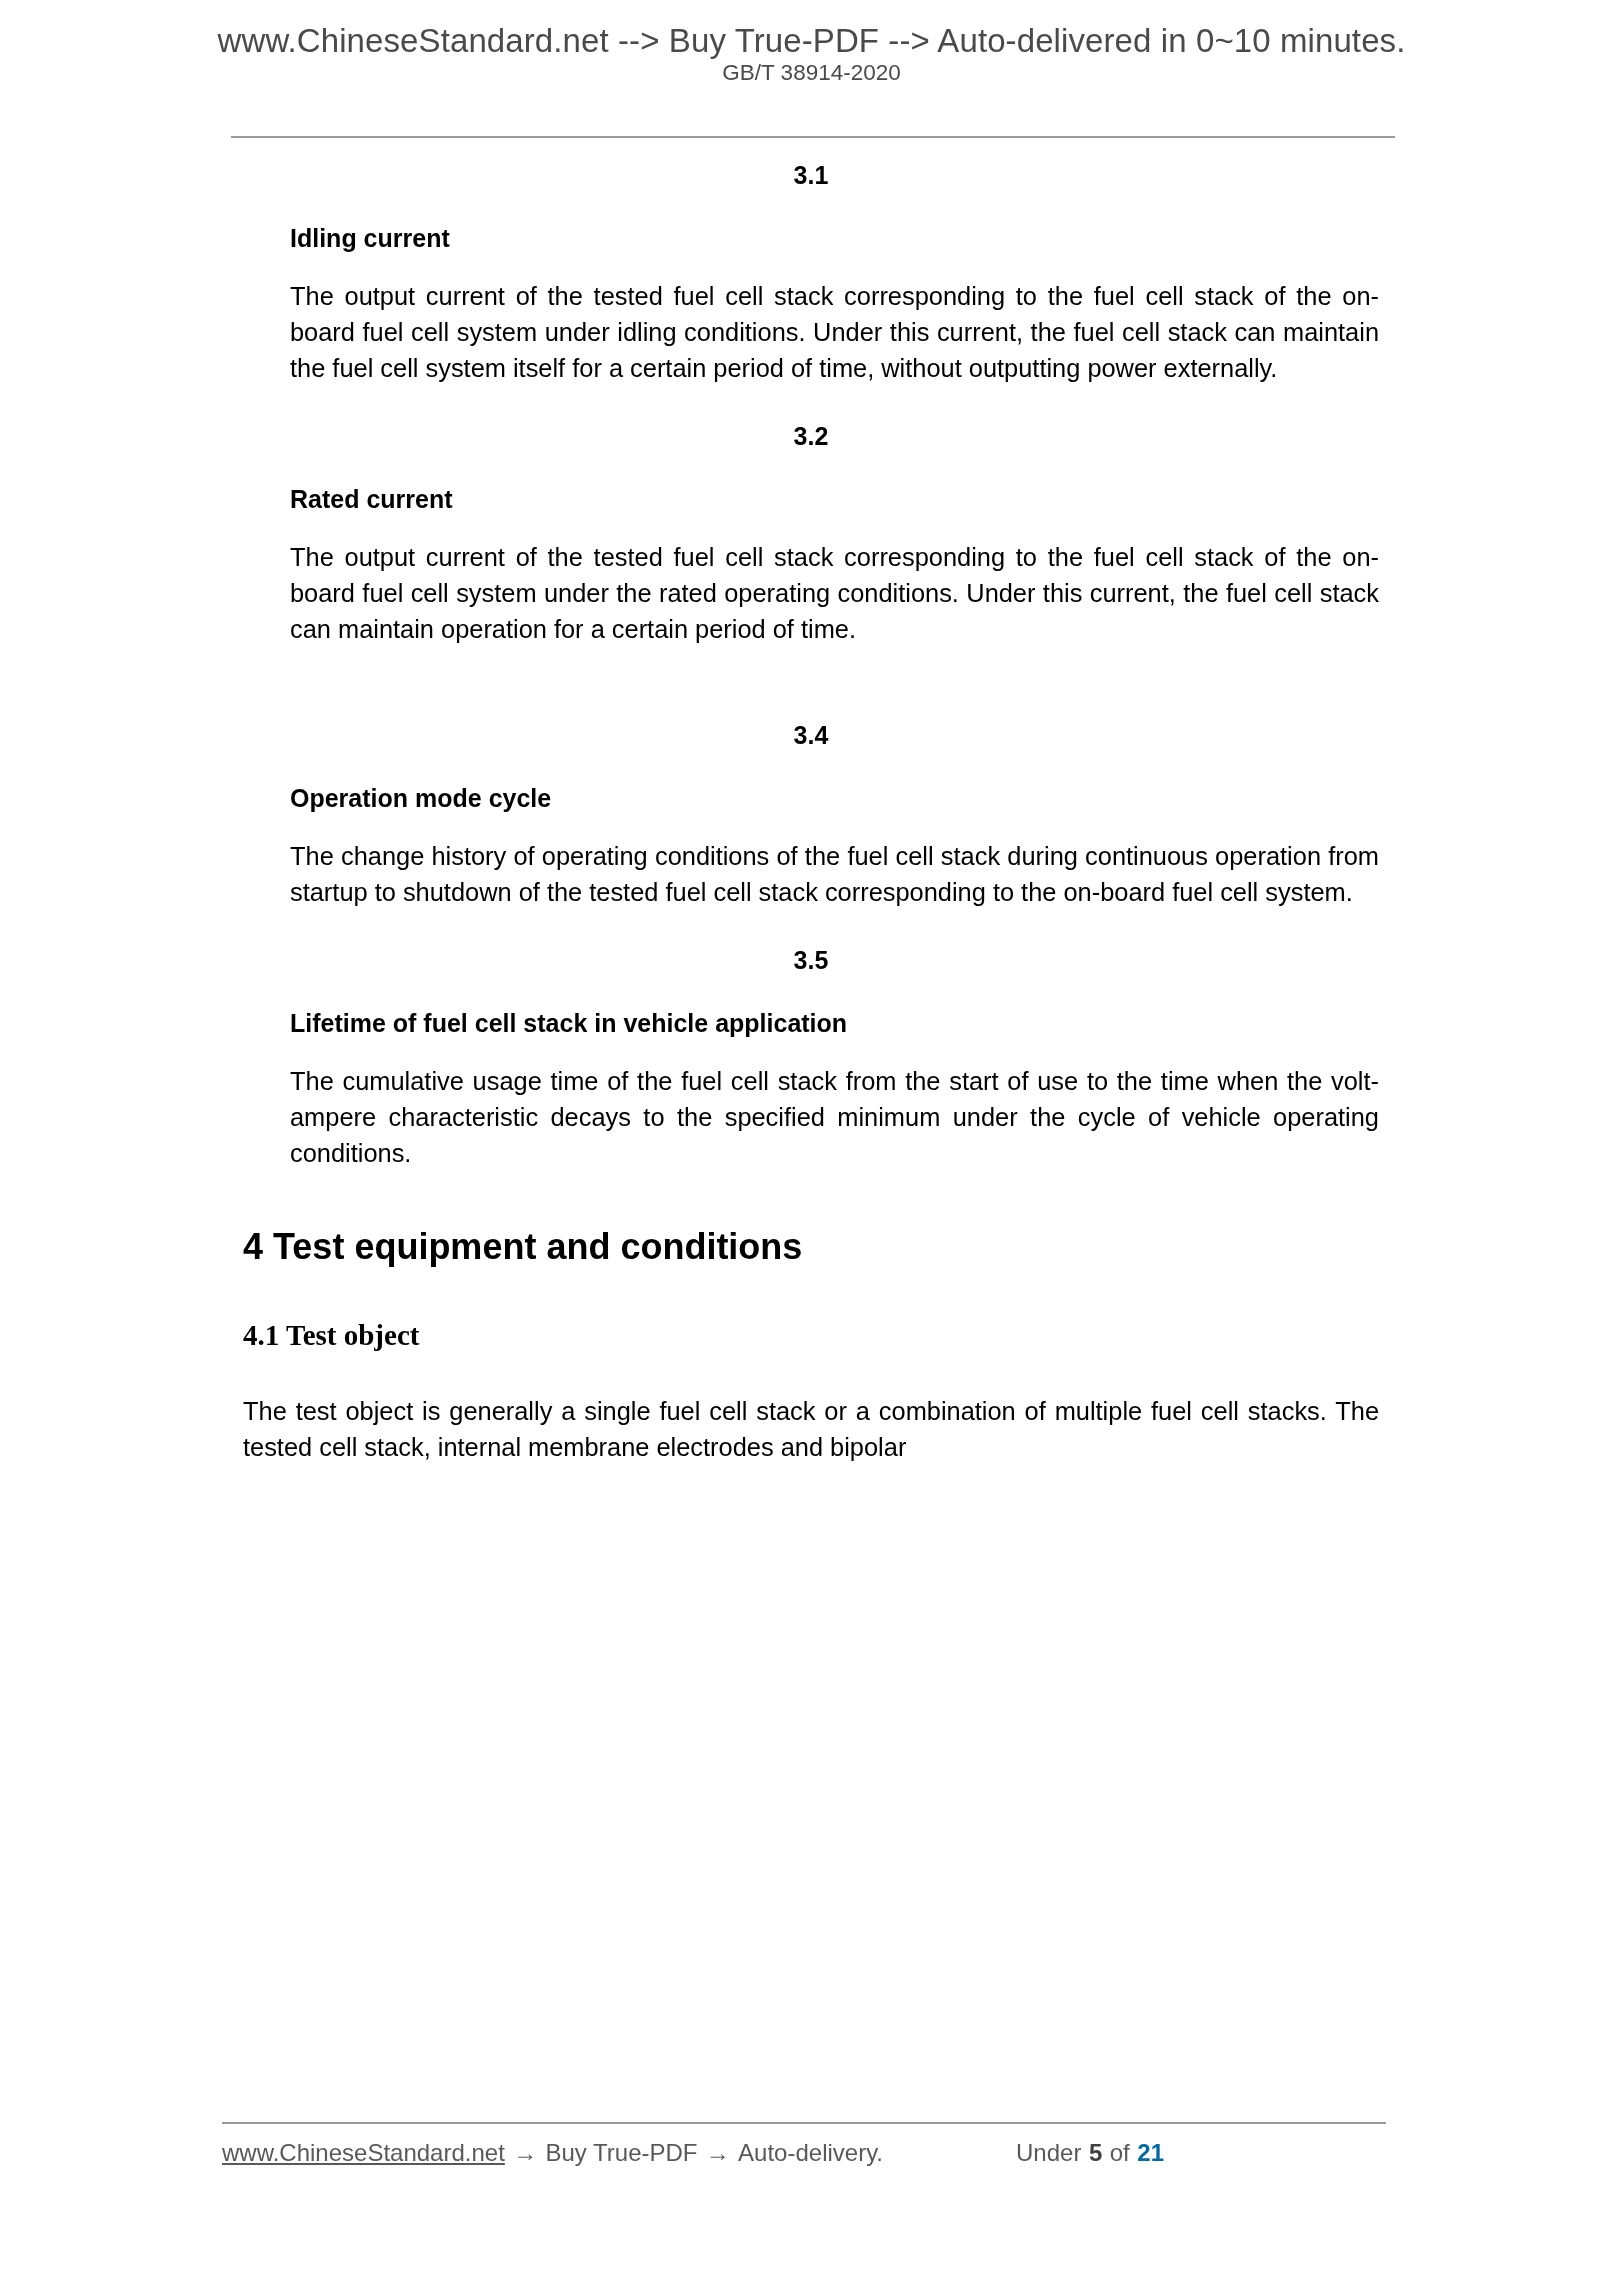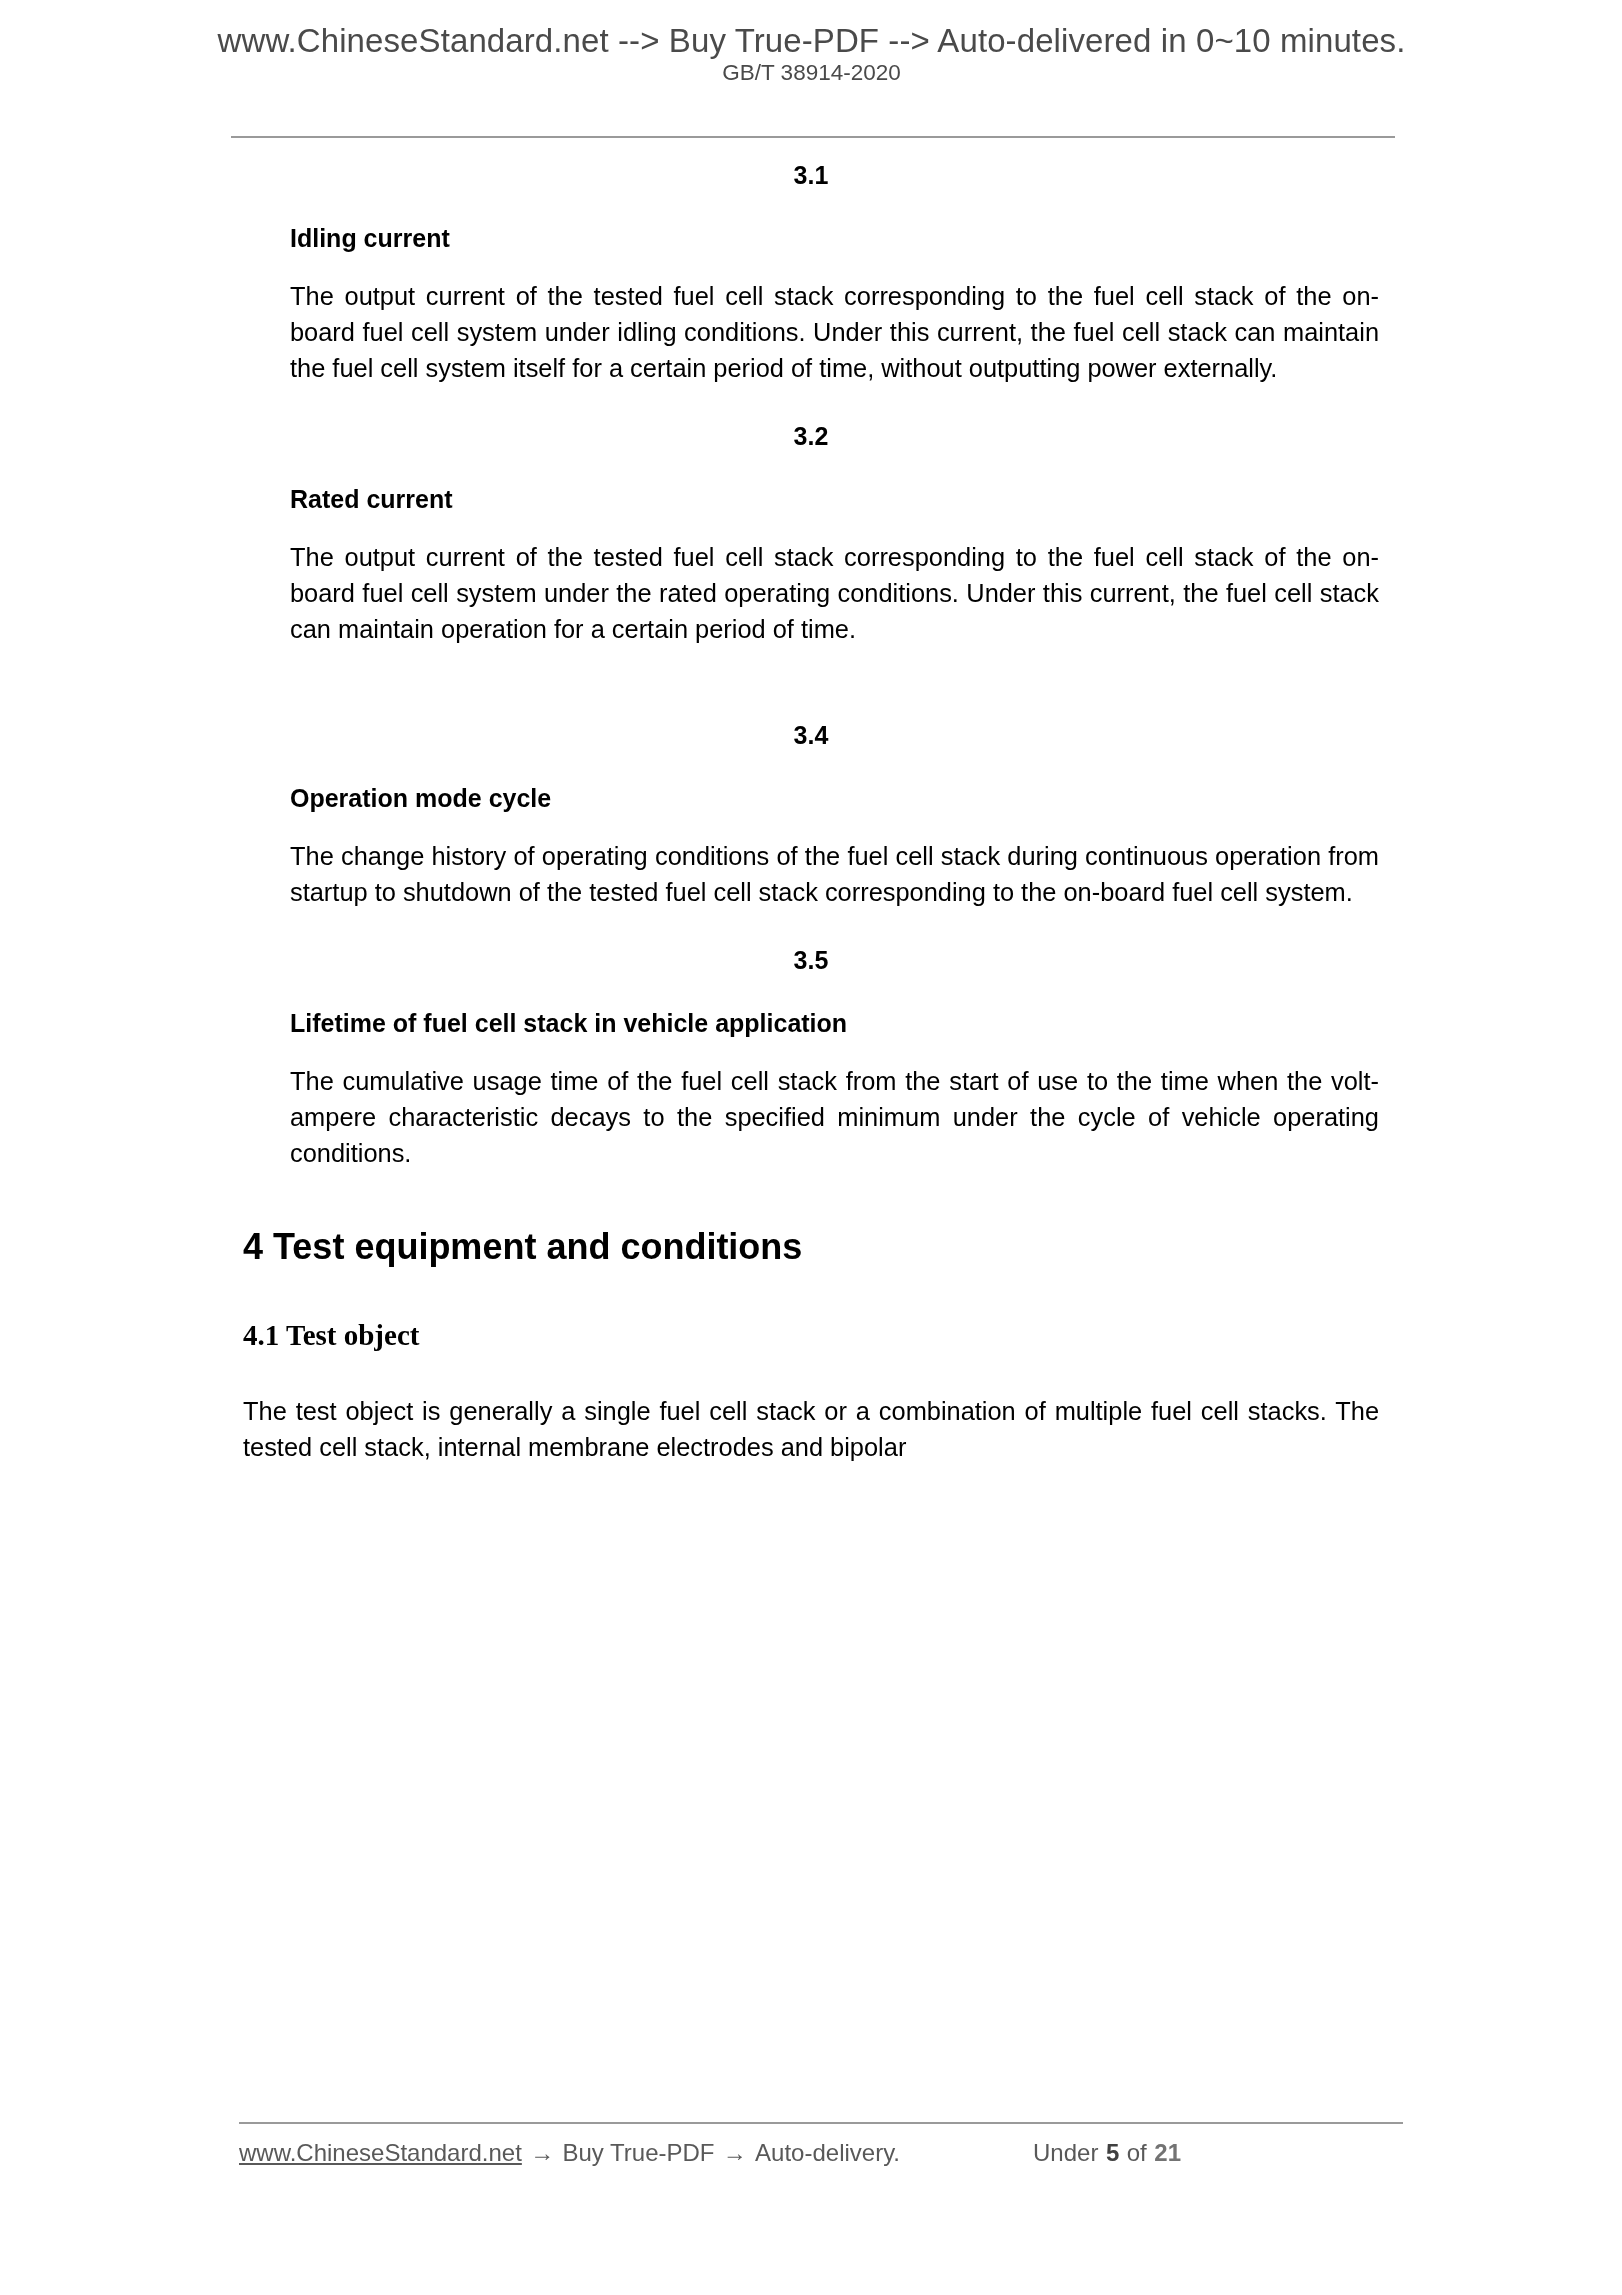--- a/index.html
+++ b/index.html
@@ -127,21 +127,21 @@
     text-justify: inter-word;
     text-align-last: left;
     margin: 0;
     padding: 0;
     color: #000;
   }
 
   
   .page-footer {
     position: absolute;
-    left: 239px;
+    left: 222px;
     top: 2122px;
     width: 1164px;
     text-align: center;
   }
   .footer-rule {
     width: 1164px;
     height: 1.7px;
     background: #9a9a9a;
   }
   .footer-row {
@@ -170,21 +170,21 @@
   }
   .footer-pageinfo .pg-label { }
   .footer-pageinfo .pg-num {
     font-weight: bold;
     color: #404040;
     margin: 0 7.5px;
   }
   .footer-pageinfo .pg-of { }
   .footer-pageinfo .pg-total {
     font-weight: bold;
-    color: #737373;
+    color: #0369a1;
     margin-left: 7.5px;
   }
 </style>
 </head>
 <body>
 
 <div class="page">
 
   <div class="page-header">
     <div class="header-promo">www.ChineseStandard.net --&gt; Buy True-PDF --&gt; Auto-delivered in 0~10 minutes.</div>

